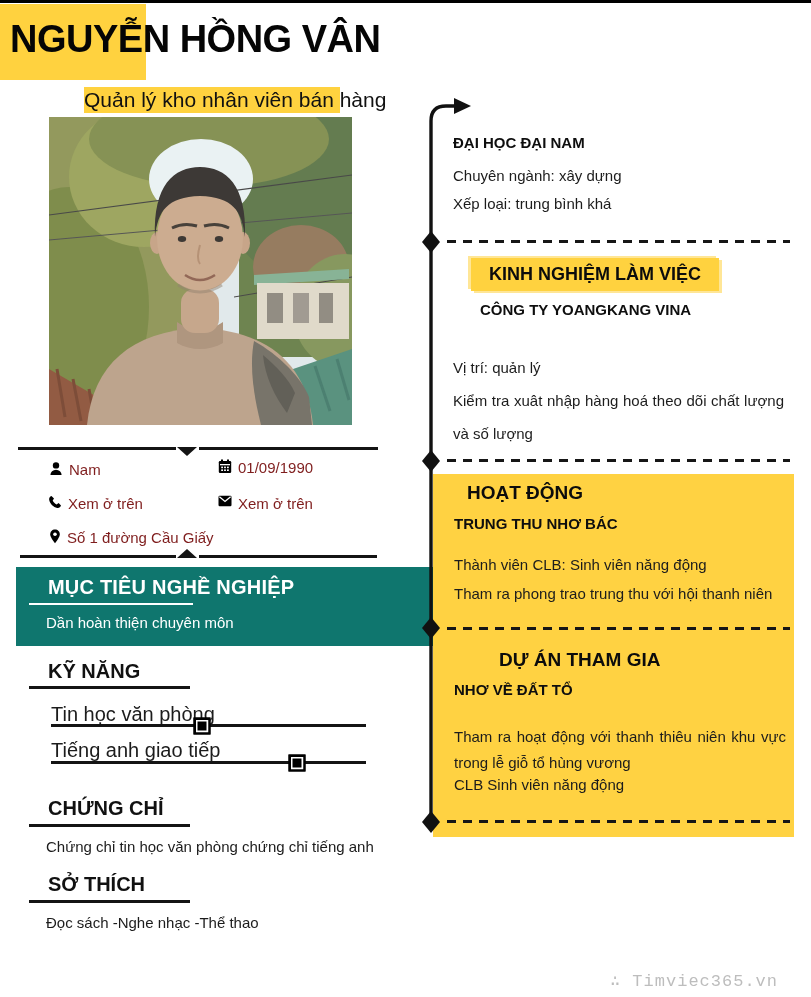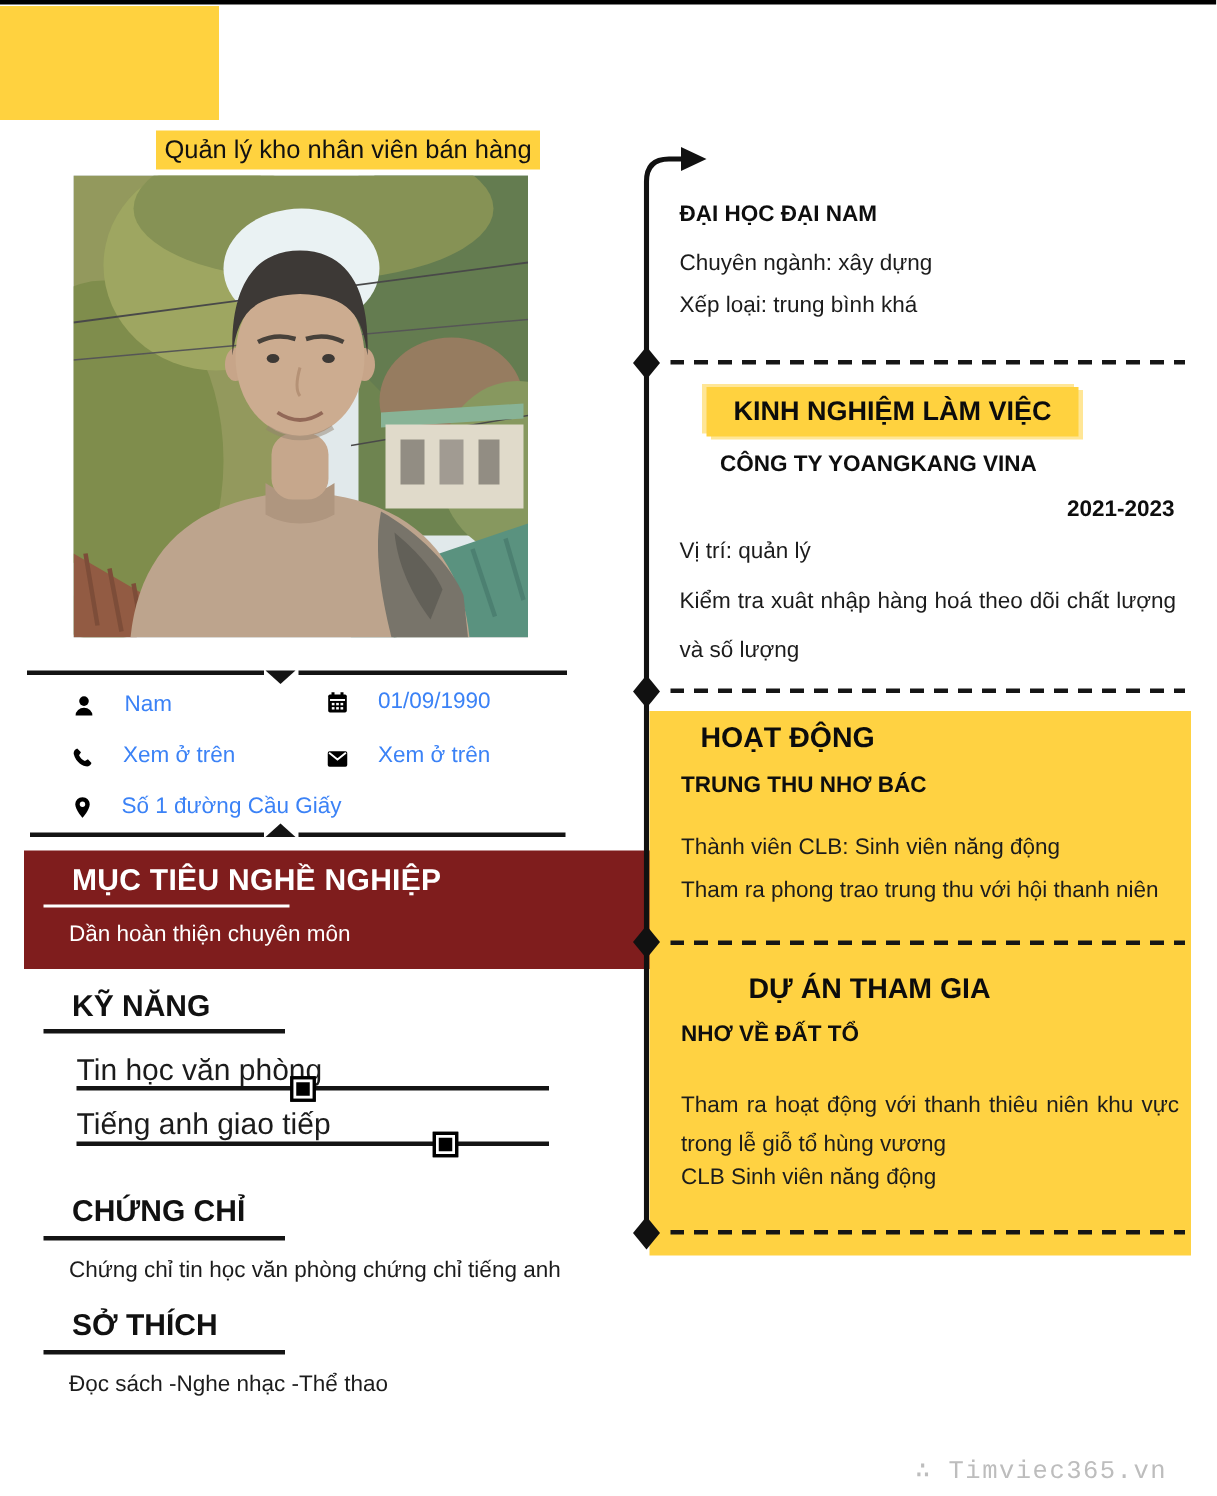--- a/index.html
+++ b/index.html
@@ -6,33 +6,33 @@
   .page{
     position:relative;width:811px;height:997px;background:#ffffff;overflow:hidden;
     font-family:"Liberation Sans","DejaVu Sans",sans-serif;color:#1a1a1a;
   }
   .abs{position:absolute;}
   
   .top-strip{left:0;top:0;width:811px;height:3px;background:#000;}
   
   .name-highlight{left:0;top:4px;width:146px;height:76px;background:#FFD23F;}
   .name{left:10px;top:18px;width:520px;font-size:38px;font-weight:bold;letter-spacing:-0.5px;color:#050505;white-space:nowrap;}
-  .subtitle{left:104px;top:87px;width:256px;height:26px;background:#FFD23F;color:#111;
-    font-size:17px;line-height:26px;text-align:center;white-space:nowrap;}
+  .subtitle{left:84px;top:87px;width:256px;height:26px;background:#FFD23F;color:#111;
+    font-size:21px;line-height:26px;text-align:center;white-space:nowrap;}
   
   .photo{left:49px;top:117px;width:303px;height:308px;overflow:hidden;background:#cfd8da;}
   
   .hline{background:#141414;height:3px;}
   .tri-down{width:0;height:0;border-left:10px solid transparent;border-right:10px solid transparent;border-top:9px solid #141414;}
   .tri-up{width:0;height:0;border-left:10px solid transparent;border-right:10px solid transparent;border-bottom:9px solid #141414;}
   
-  .info-item{position:absolute;display:flex;align-items:flex-end;gap:20px;font-size:15px;color:#3b82f6;}
+  .info-item{position:absolute;display:flex;align-items:flex-start;gap:6px;font-size:15px;color:#7f1d1d;}
   .info-item svg{flex:0 0 auto;}
   
-  .objective{left:16px;top:567px;width:437px;height:79px;background:#7f1d1d;color:#fff;}
+  .objective{left:16px;top:567px;width:437px;height:79px;background:#0f766e;color:#fff;}
   .objective .obj-title{position:absolute;left:32px;top:9px;font-size:20px;font-weight:bold;letter-spacing:.2px;}
   .objective .obj-underline{position:absolute;left:13px;top:36px;width:164px;height:2px;background:#fff;}
   .objective .obj-text{position:absolute;left:30px;top:47px;font-size:15px;}
   
   .l-head{font-size:20px;font-weight:bold;color:#111;}
   .l-underline{background:#141414;height:3px;width:161px;}
   .skill-label{font-size:20px;color:#1c1c1c;}
   .slider{position:absolute;height:3px;background:#141414;width:315px;}
   .slider .knob{
     position:absolute;top:50%;width:13px;height:13px;background:#000;
@@ -53,20 +53,21 @@
     font-size:17px;color:#bdbdbd;letter-spacing:1px;}
 </style>
 </head>
 <body>
 
 <div class="page">
 
   <div class="abs top-strip"></div>
 
   <div class="abs name-highlight"></div>
+  <div class="abs name">NGUYỄN HỒNG VÂN</div>
   <div class="abs subtitle">Quản lý kho nhân viên bán hàng</div>
 
   <div class="abs photo">
     <svg width="303" height="308" viewBox="0 0 303 308">
       <rect x="0" y="0" width="303" height="308" fill="#dfe8ea"></rect>
 
       <rect x="190" y="0" width="113" height="240" fill="#647b43"></rect>
       <ellipse cx="258" cy="70" rx="85" ry="95" fill="#597343"></ellipse>
       <ellipse cx="252" cy="150" rx="48" ry="42" fill="#8f7354"></ellipse>
       <ellipse cx="296" cy="195" rx="52" ry="58" fill="#7e9153"></ellipse>
@@ -207,21 +208,20 @@
     <polygon points="17,532 26,543 17,554 8,543" fill="#111"></polygon>
     <polygon points="17,726 26,737 17,748 8,737" fill="#111"></polygon>
   </svg>
 
   <div class="abs r-sub" style="left:453px;top:134px;">ĐẠI HỌC ĐẠI NAM</div>
   <div class="abs r-body" style="left:453px;top:167px;">Chuyên ngành: xây dựng</div>
   <div class="abs r-body" style="left:453px;top:195px;">Xếp loại: trung bình khá</div>
 
   <div class="abs yellow-head exp-head">KINH NGHIỆM LÀM VIỆC</div>
   <div class="abs r-sub" style="left:480px;top:301px;">CÔNG TY YOANGKANG VINA</div>
-  <div class="abs r-sub" style="left:453px;top:331px;width:330px;text-align:right;">2021-2023</div>
   <div class="abs r-body" style="left:453px;top:359px;">Vị trí: quản lý</div>
   <div class="abs r-body" style="left:453px;top:384px;width:331px;line-height:33px;text-align:justify;">Kiểm tra xuât nhập hàng hoá theo dõi chất lượng và số lượng</div>
 
   <div class="abs blk-head" style="left:467px;top:482px;">HOẠT ĐỘNG</div>
   <div class="abs r-sub" style="left:454px;top:515px;">TRUNG THU NHƠ BÁC</div>
   <div class="abs r-body" style="left:454px;top:550px;line-height:29px;width:335px;">
     <div>Thành viên CLB: Sinh viên năng động</div>
     <div>Tham ra phong trao trung thu với hội thanh niên</div>
   </div>
 

